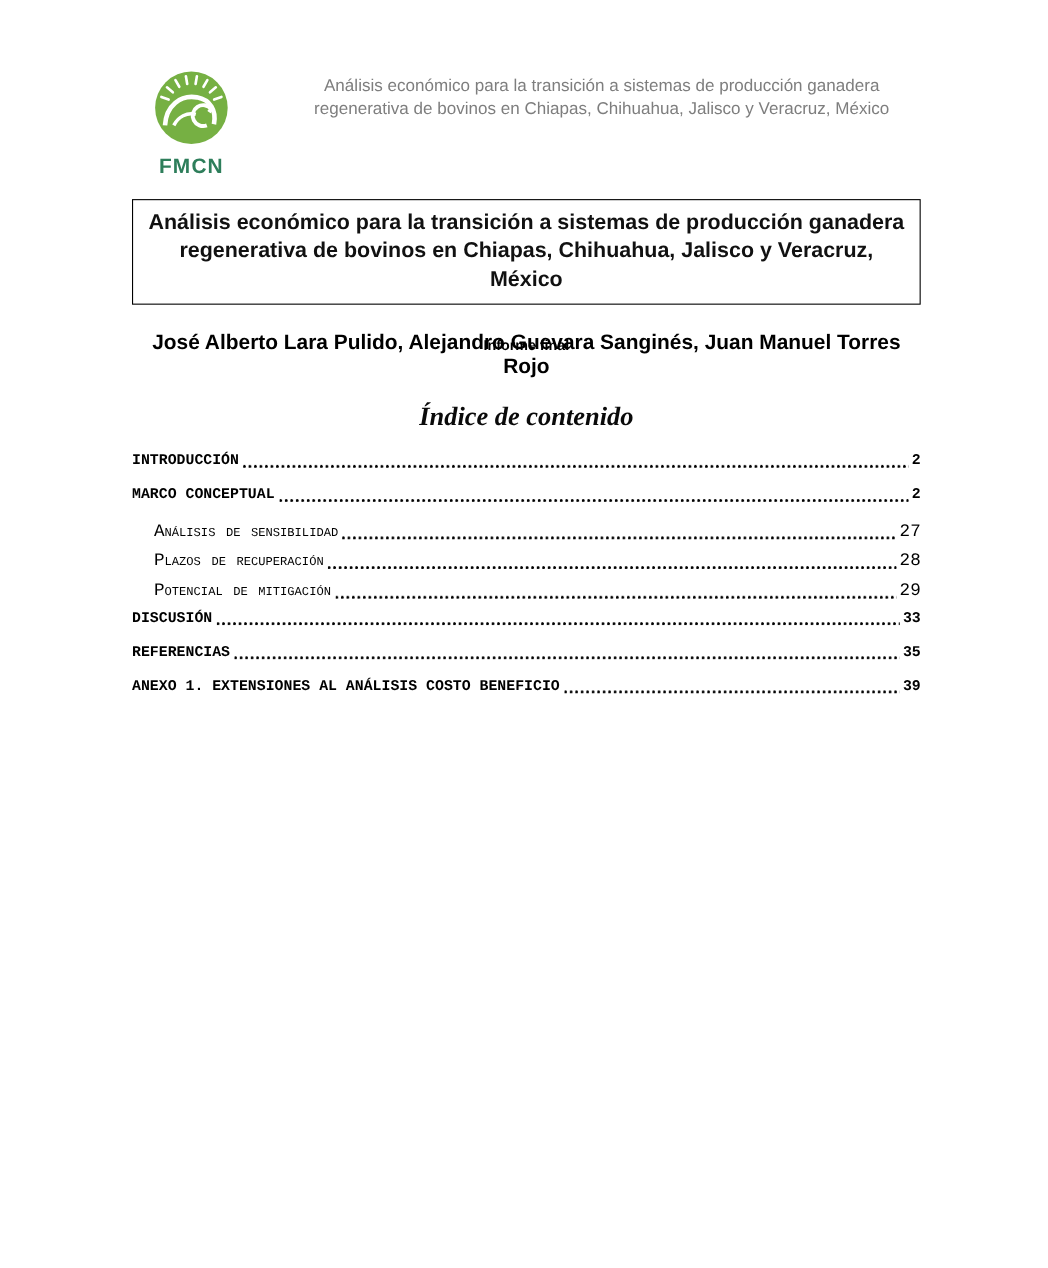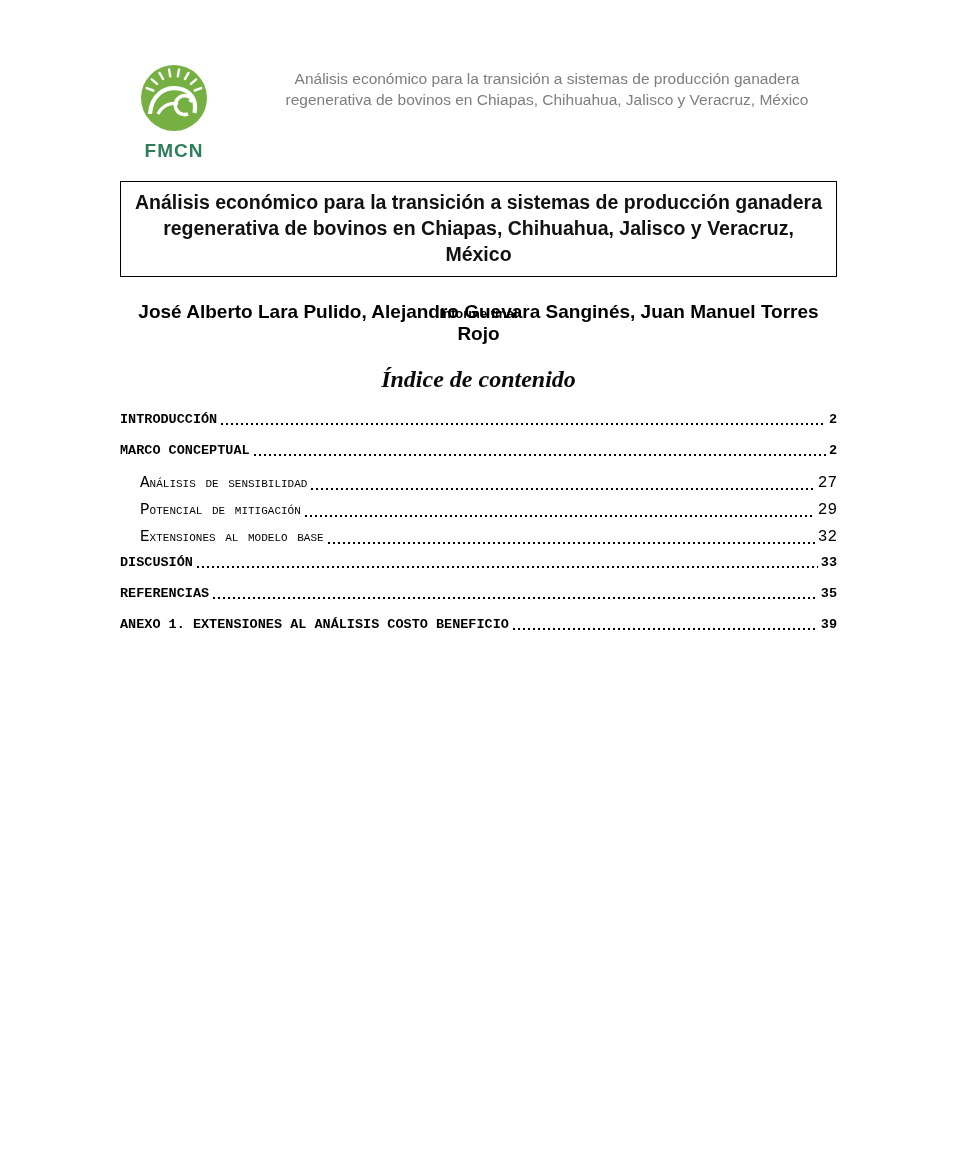--- a/index.html
+++ b/index.html
@@ -174,32 +174,32 @@
     </div>
 
 
 
     <div class="toc-row level2">
       <span class="toc-label">Análisis de sensibilidad</span>
       <span class="toc-dots"></span>
       <span class="toc-page">27</span>
     </div>
 
+    <div class="toc-row level2">
+      <span class="toc-label">Plazos de recuperación</span>
+      <span class="toc-dots"></span>
+      <span class="toc-page">28</span>
+    </div>
 
     <div class="toc-row level2">
       <span class="toc-label">Potencial de mitigación</span>
       <span class="toc-dots"></span>
       <span class="toc-page">29</span>
     </div>
 
-    <div class="toc-row level2">
-      <span class="toc-label">Extensiones al modelo base</span>
-      <span class="toc-dots"></span>
-      <span class="toc-page">32</span>
-    </div>
 
     <div class="toc-row level1">
       <span class="toc-label">DISCUSIÓN</span>
       <span class="toc-dots"></span>
       <span class="toc-page">33</span>
     </div>
 
     <div class="toc-row level1">
       <span class="toc-label">REFERENCIAS</span>
       <span class="toc-dots"></span>

